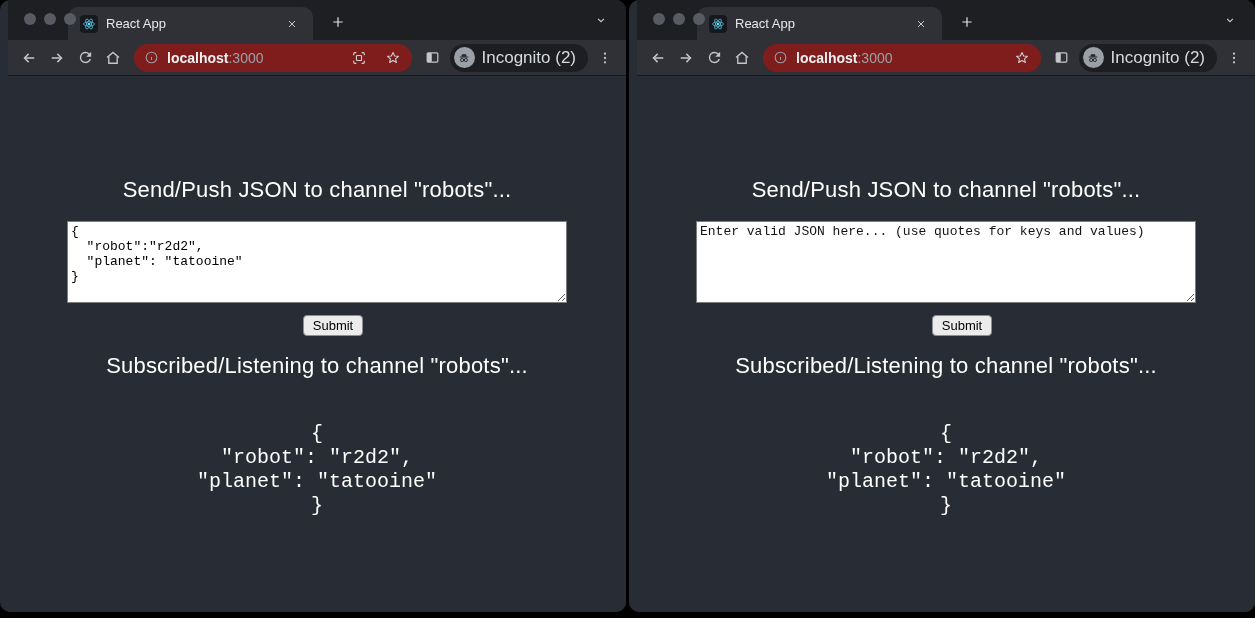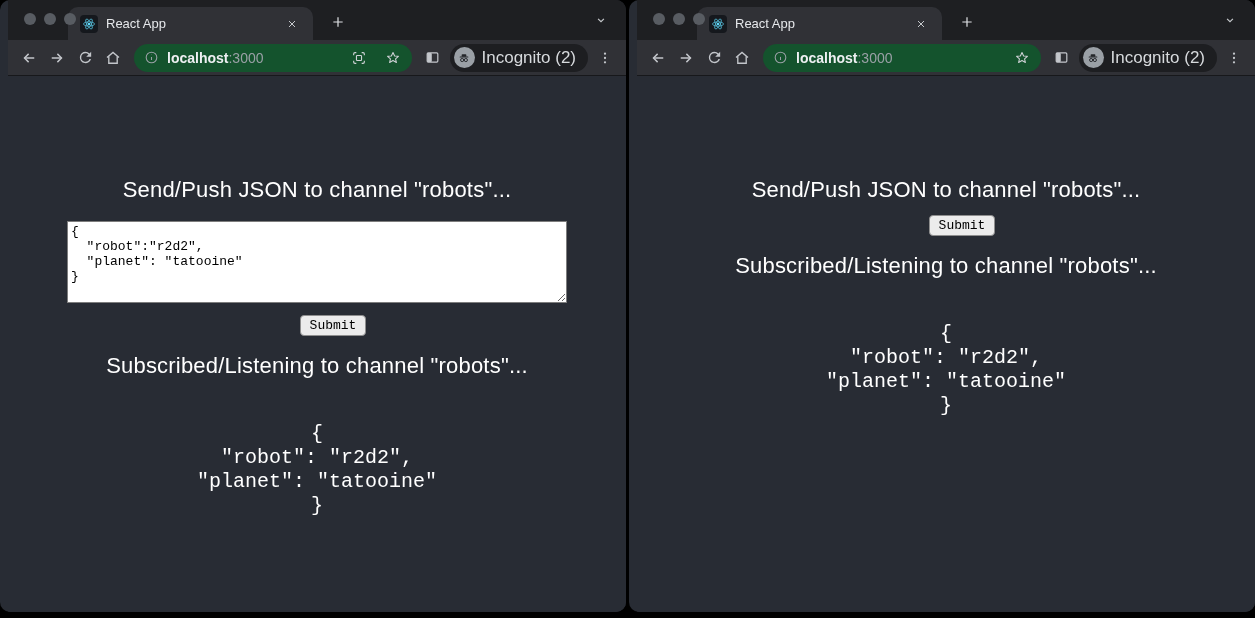--- a/index.html
+++ b/index.html
@@ -84,21 +84,21 @@
     display: flex;
     align-items: center;
     padding: 0 8px;
     gap: 2px;
     flex: none;
   }
   .omnibox {
     flex: 1;
     height: 28px;
     margin: 0 6px;
-    background: #14532d;
+    background: #7f1d1d;
     border-radius: 14px;
     display: flex;
     align-items: center;
     padding: 0 6px 0 10px;
     gap: 8px;
     min-width: 0;
   }
   .url-text {
     font-size: 14px;
     color: #9aa0a6;
@@ -150,21 +150,21 @@
     border: 1px solid #7d7d7d;
     font-family: "Liberation Mono", "DejaVu Sans Mono", monospace;
     font-size: 13px;
     line-height: 15px;
     padding: 2px 3px;
     resize: both;
   }
   .json-input::placeholder { color: #141414; opacity: 1; }
   .submit-button {
     margin-top: 12px;
-    font-family: Liberation Mono, monospace;
+    font-family: Liberation Sans, sans-serif;
     font-size: 13px;
     color: #000;
     background: #ececec;
     border: 1px solid #8e8e8e;
     border-radius: 4px;
     padding: 2px 9px;
     margin-left: 32px;
   }
   .listen-heading { margin-top: 17px; }
   .json-output {
@@ -398,20 +398,21 @@
       <svg width="16" height="16" viewBox="0 0 24 24" fill="#c3c6cb">
         <circle cx="12" cy="5.5" r="1.7"></circle>
           <circle cx="12" cy="12" r="1.7"></circle>
           <circle cx="12" cy="18.5" r="1.7"></circle>
       </svg>
     </span>
   </div>
 
   <div class="content">
     <h2 class="page-heading">Send/Push JSON to channel "robots"...</h2>
+    <textarea class="json-input" spellcheck="false" placeholder="Enter valid JSON here... (use quotes for keys and values)" style=""></textarea>
     <button class="submit-button">Submit</button>
     <h2 class="page-heading listen-heading">Subscribed/Listening to channel "robots"...</h2>
     <div class="json-output">
       <div>{</div>
       <div>"robot": "r2d2",</div>
       <div>"planet": "tatooine"</div>
       <div>}</div>
     </div>
   </div>
 </div>

